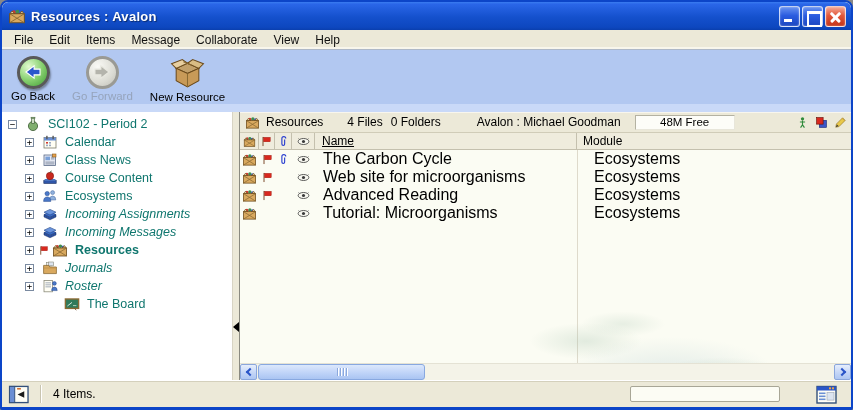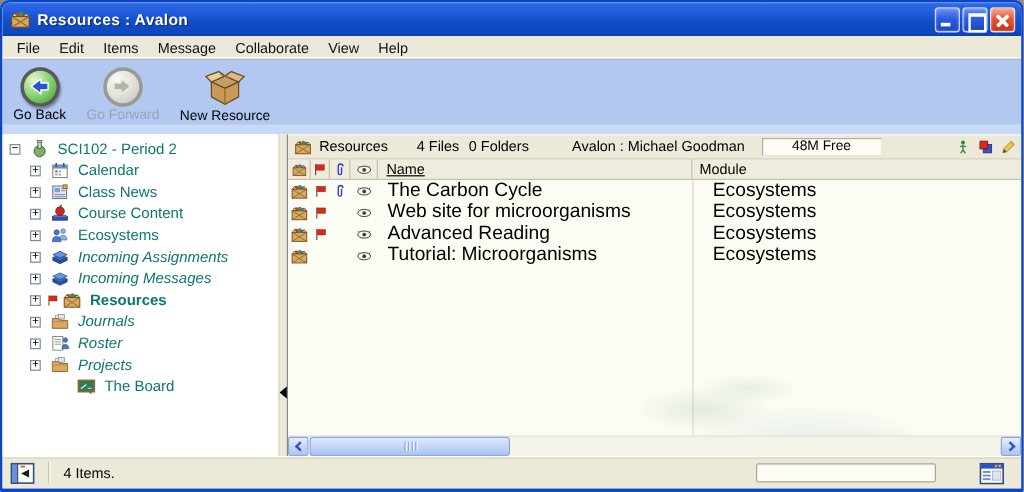--- a/index.html
+++ b/index.html
@@ -441,27 +441,20 @@
             <use href="#ic-folder"></use>
           </svg>
         <span class="tl">Journals</span>
       </div>
       <div class="trow child italic">
         <span class="exp plus"></span>
         <svg class="i16">
             <use href="#ic-roster"></use>
           </svg>
         <span class="tl">Roster</span>
-      </div>
-      <div class="trow child italic">
-        <span class="exp plus"></span>
-        <svg class="i16">
-            <use href="#ic-folder"></use>
-          </svg>
-        <span class="tl">Projects</span>
       </div>
       <div class="trow leaf">
         <svg class="i16">
             <use href="#ic-board"></use>
           </svg>
         <span class="tl">The Board</span>
       </div>
     </div>
 
     <div class="splitter">

